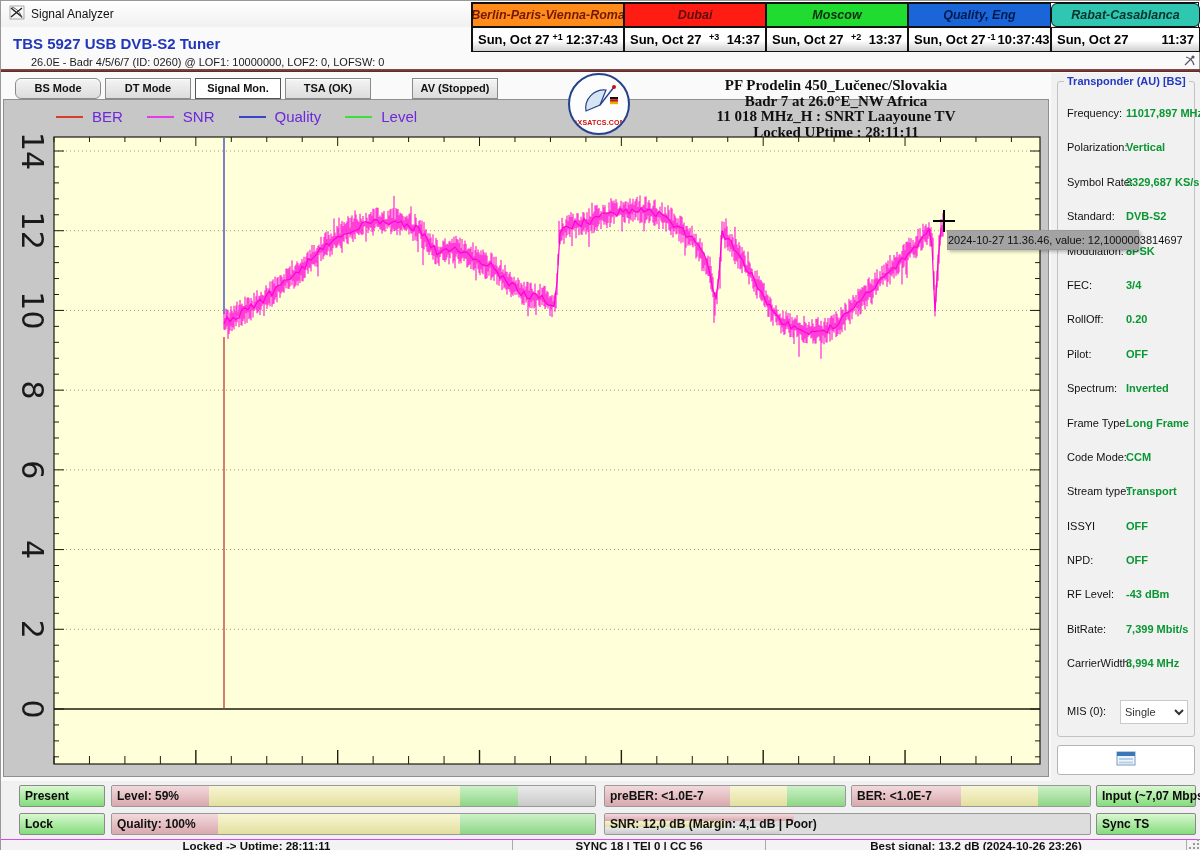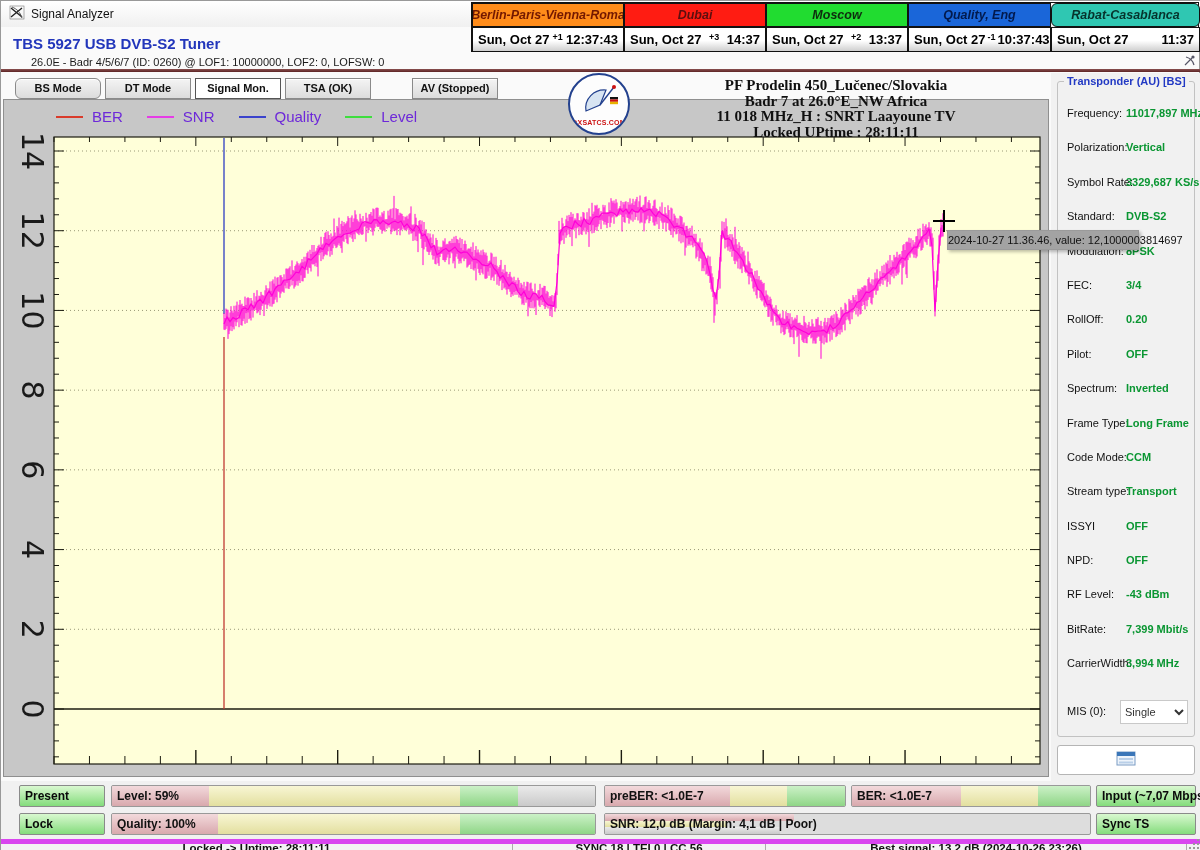--- a/index.html
+++ b/index.html
@@ -59,21 +59,21 @@
   .save-btn { position:absolute; left:6px; top:672px; width:138px; height:30px; background:#fff; border:1px solid #b5b5b5; border-radius:3px; display:flex; align-items:center; justify-content:center; cursor:pointer; }
 
   
   .bars { position:absolute; left:0; top:780px; width:1200px; height:58px; background:#f1f1f1; }
   .status-box { position:absolute; height:22px; background:linear-gradient(#d9f8d0,#84dc7c); border:1px solid #8a8a8a; border-radius:2px; font-size:12px; font-weight:bold; color:#0a0a0a; line-height:20px; padding-left:5px; white-space:nowrap; }
   .meter { position:absolute; height:22px; border:1px solid #999; border-radius:2px; display:flex; overflow:hidden; background:#ddd; }
   .meter .seg { height:100%; background-image:linear-gradient(rgba(255,255,255,.5),rgba(0,0,0,.06)); }
   .meter .mlabel { position:absolute; left:5px; top:0; font-size:12px; font-weight:bold; color:#111; line-height:21px; white-space:nowrap; z-index:2; }
 
   
-  .statusbar { position:absolute; left:0; top:838px; width:1200px; height:12px; background:#f3f3f3; border-top:5px solid #d946ef; display:flex; font-size:11.5px; font-weight:bold; color:#111; }
+  .statusbar { position:absolute; left:0; top:838px; width:1200px; height:12px; background:#f3f3f3; border-top:1px solid #d946ef; display:flex; font-size:11.5px; font-weight:bold; color:#111; }
   .sb-sec { height:100%; border-right:1px solid #ababab; display:flex; align-items:center; justify-content:center; overflow:hidden; }
   .grip { width:14px; height:100%; position:relative; }
   .grip i { position:absolute; width:2px; height:2px; background:#9a9a9a; }
 </style>
 </head>
 <body>
 
 <div class="window">
 
   <div class="titlebar">

